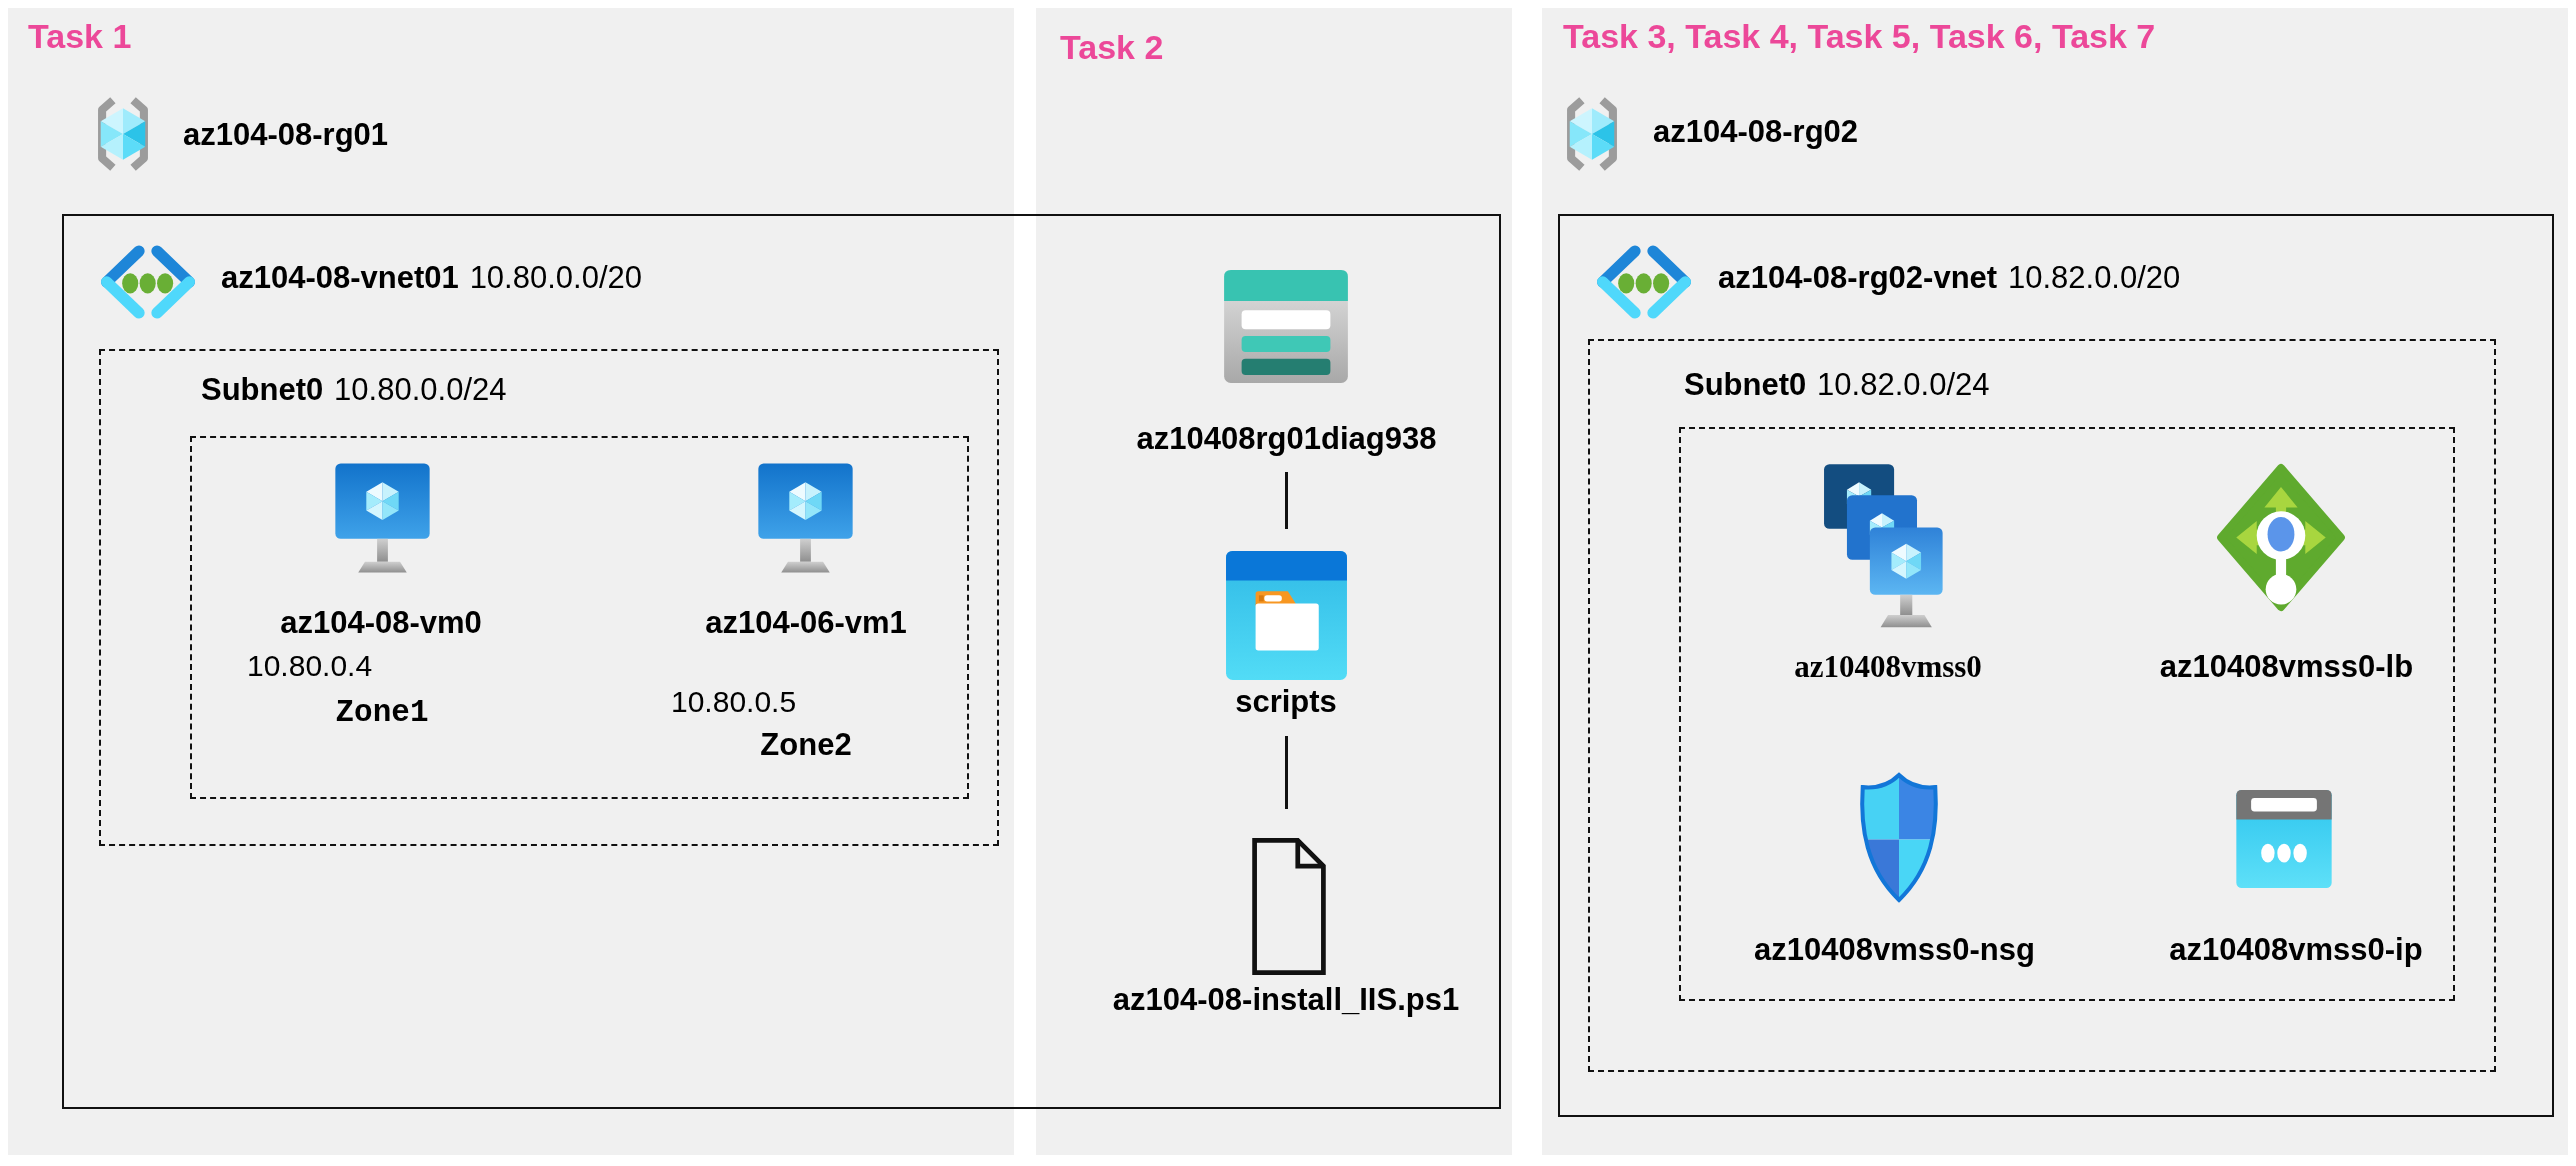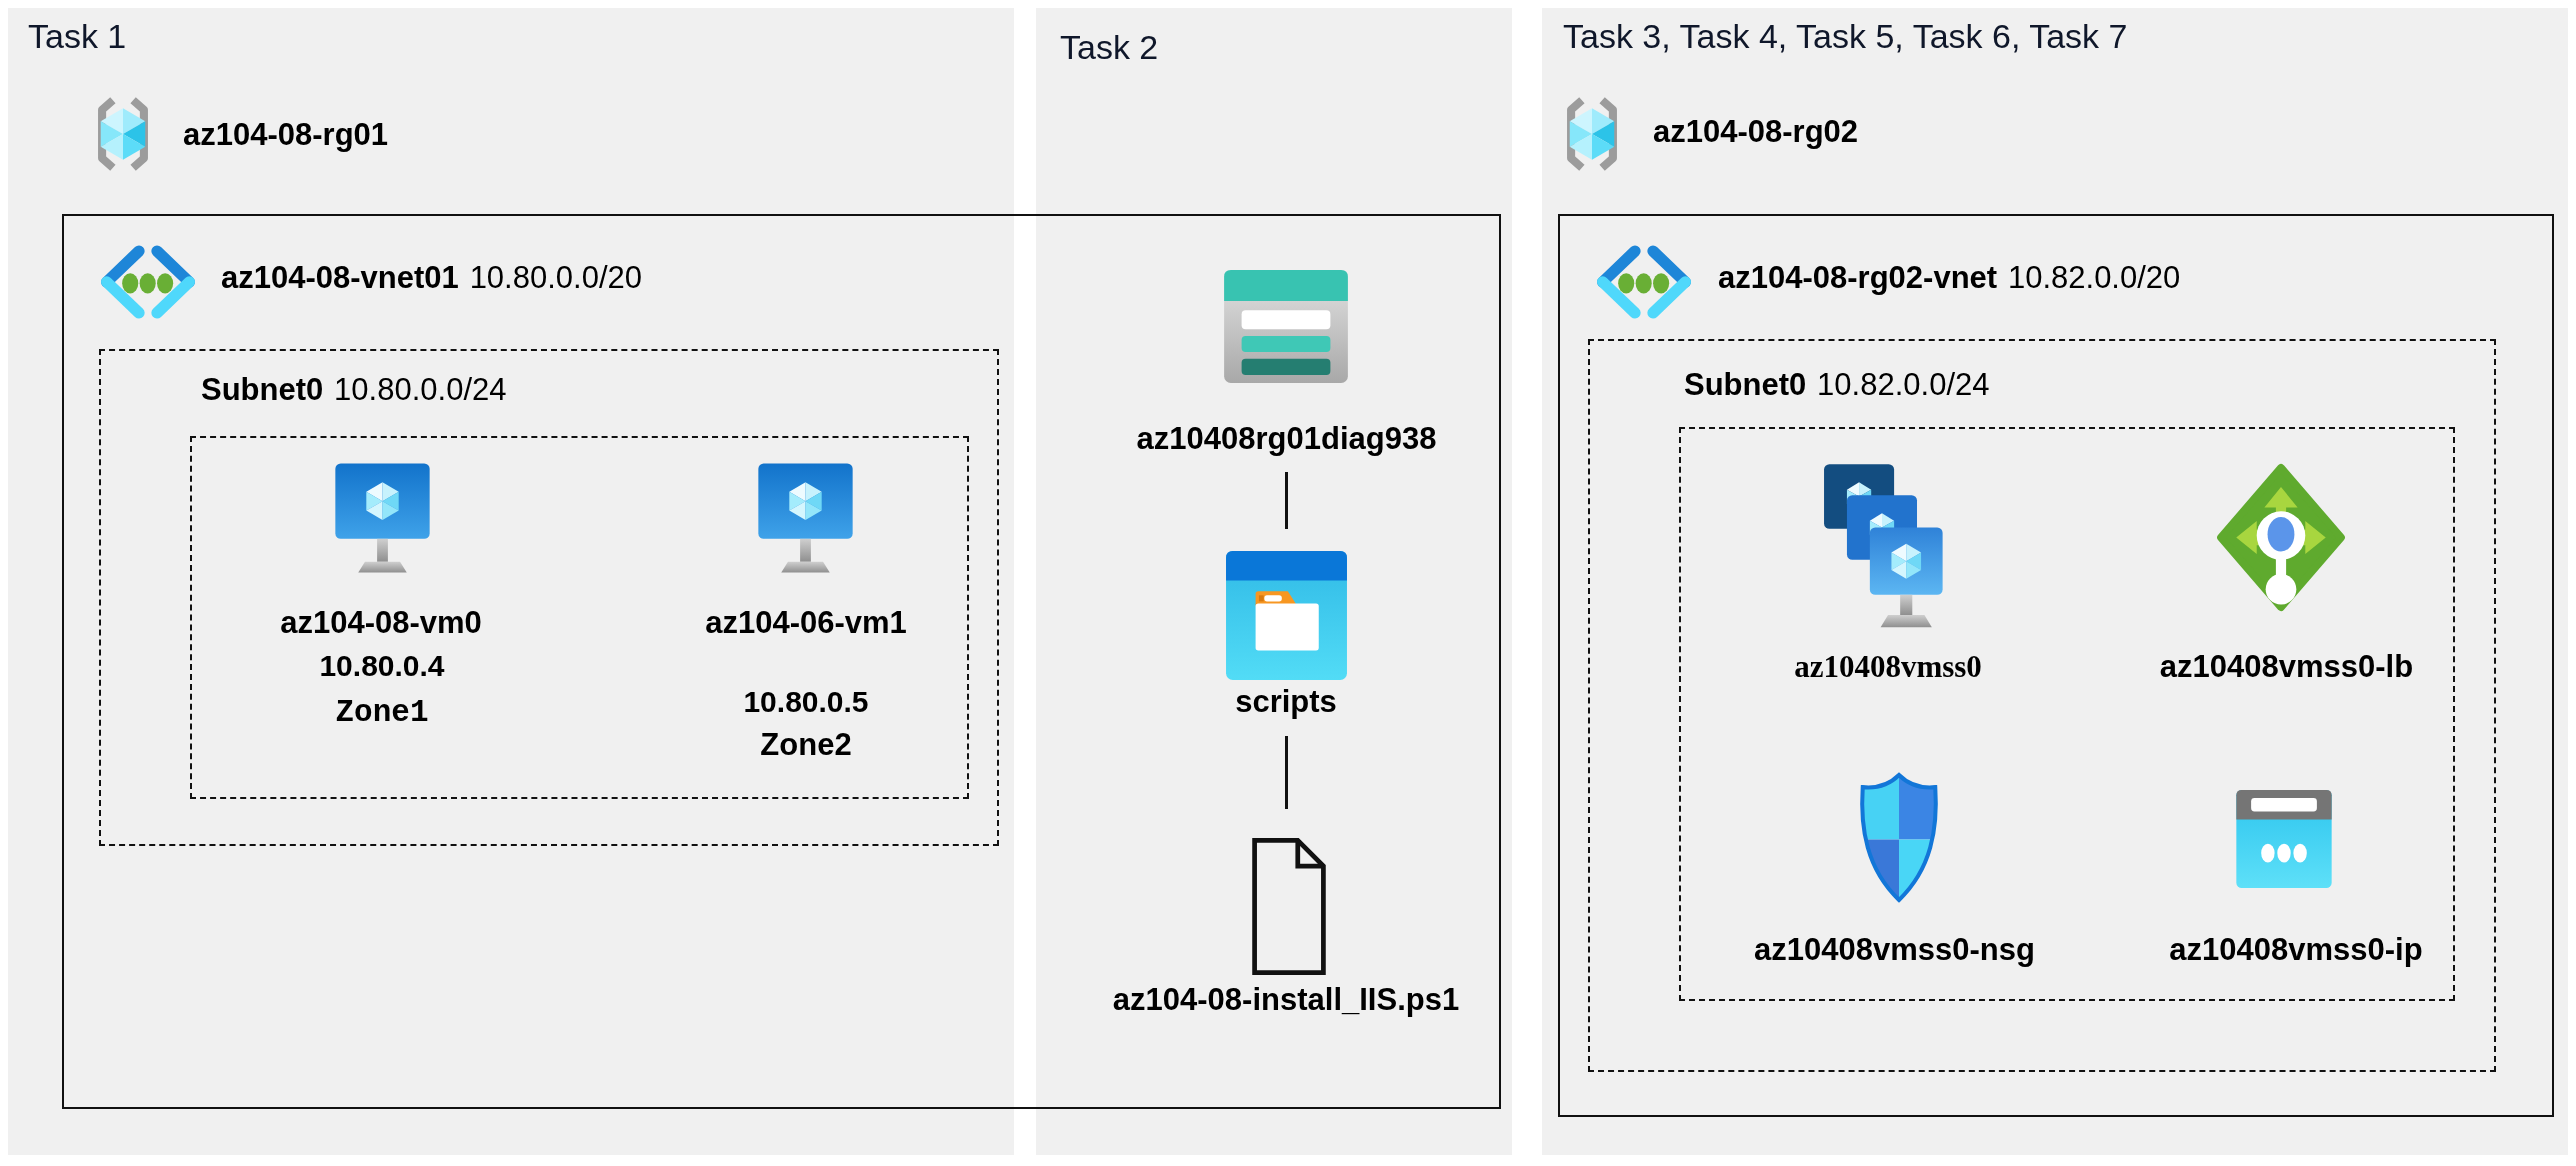--- a/index.html
+++ b/index.html
@@ -1,22 +1,22 @@
 <!DOCTYPE html>
 <html style="font-size:10.8px"><head>
 <meta charset="utf-8">
 <style>
   html,body{margin:0;padding:0;background:#ffffff;width:2576px;height:1166px;overflow:hidden;
     font-family:"Liberation Sans",sans-serif;color:#000;}
   .panel{position:absolute;top:8px;height:1147px;background:#f0f0f0;}
-  .task-title{position:absolute;font-size:34px;font-weight:400;color:#0f172a;line-height:1;white-space:nowrap;}
+  .task-title{position:absolute;font-size:34px;font-weight:700;color:#ec4899;line-height:1;white-space:nowrap;}
   .lbl{position:absolute;font-size:31px;font-weight:700;line-height:1;white-space:nowrap;}
   .lbl .cidr{font-weight:400;margin-left:10.8px;}
   .lbl-c{position:absolute;font-size:31px;font-weight:700;line-height:1;text-align:center;white-space:nowrap;}
-  .val-c{position:absolute;font-size:30px;font-weight:700;line-height:1;text-align:center;white-space:nowrap;}
+  .val-c{position:absolute;font-size:30px;font-weight:400;line-height:1;text-align:left;white-space:nowrap;}
   .solid-box{position:absolute;border:2.7px solid #111;}
   .dashed-box{position:absolute;border:2px dashed #111;}
   .connector{position:absolute;width:2.7px;background:#111;}
   svg{position:absolute;overflow:visible;}
 </style>
 </head>
 <body>
 
 <svg width="0" height="0">
   <defs>

